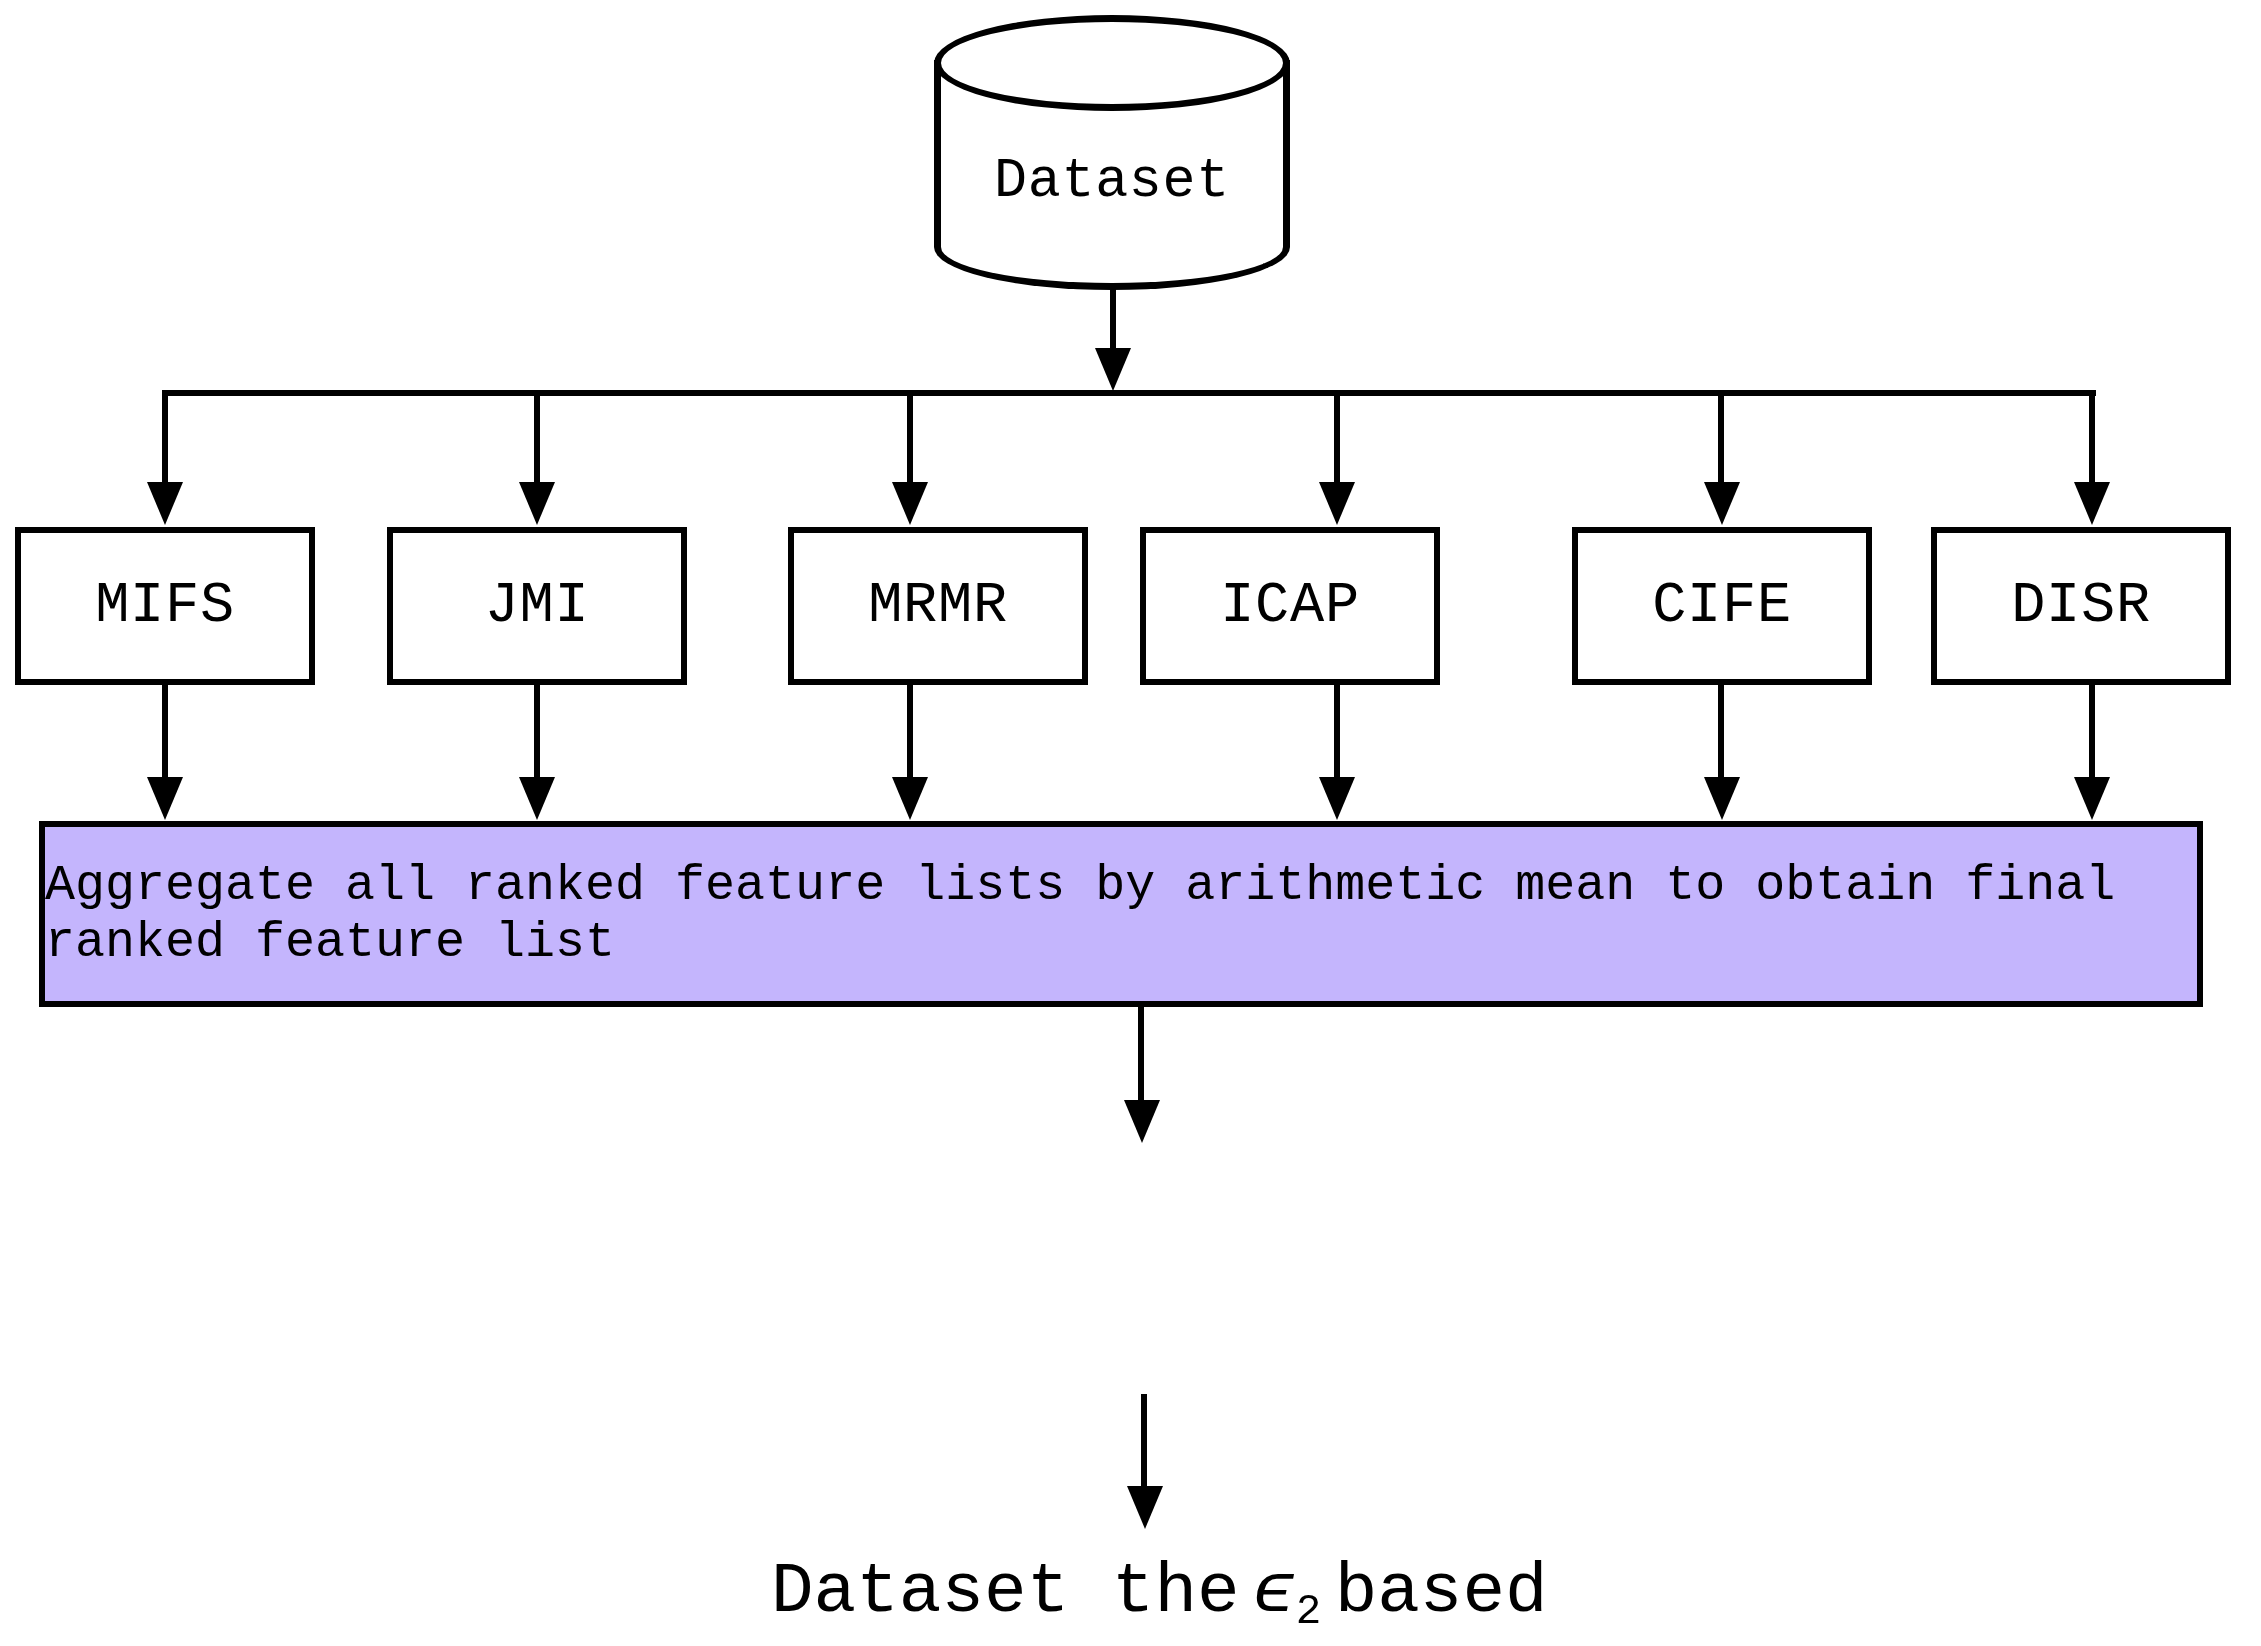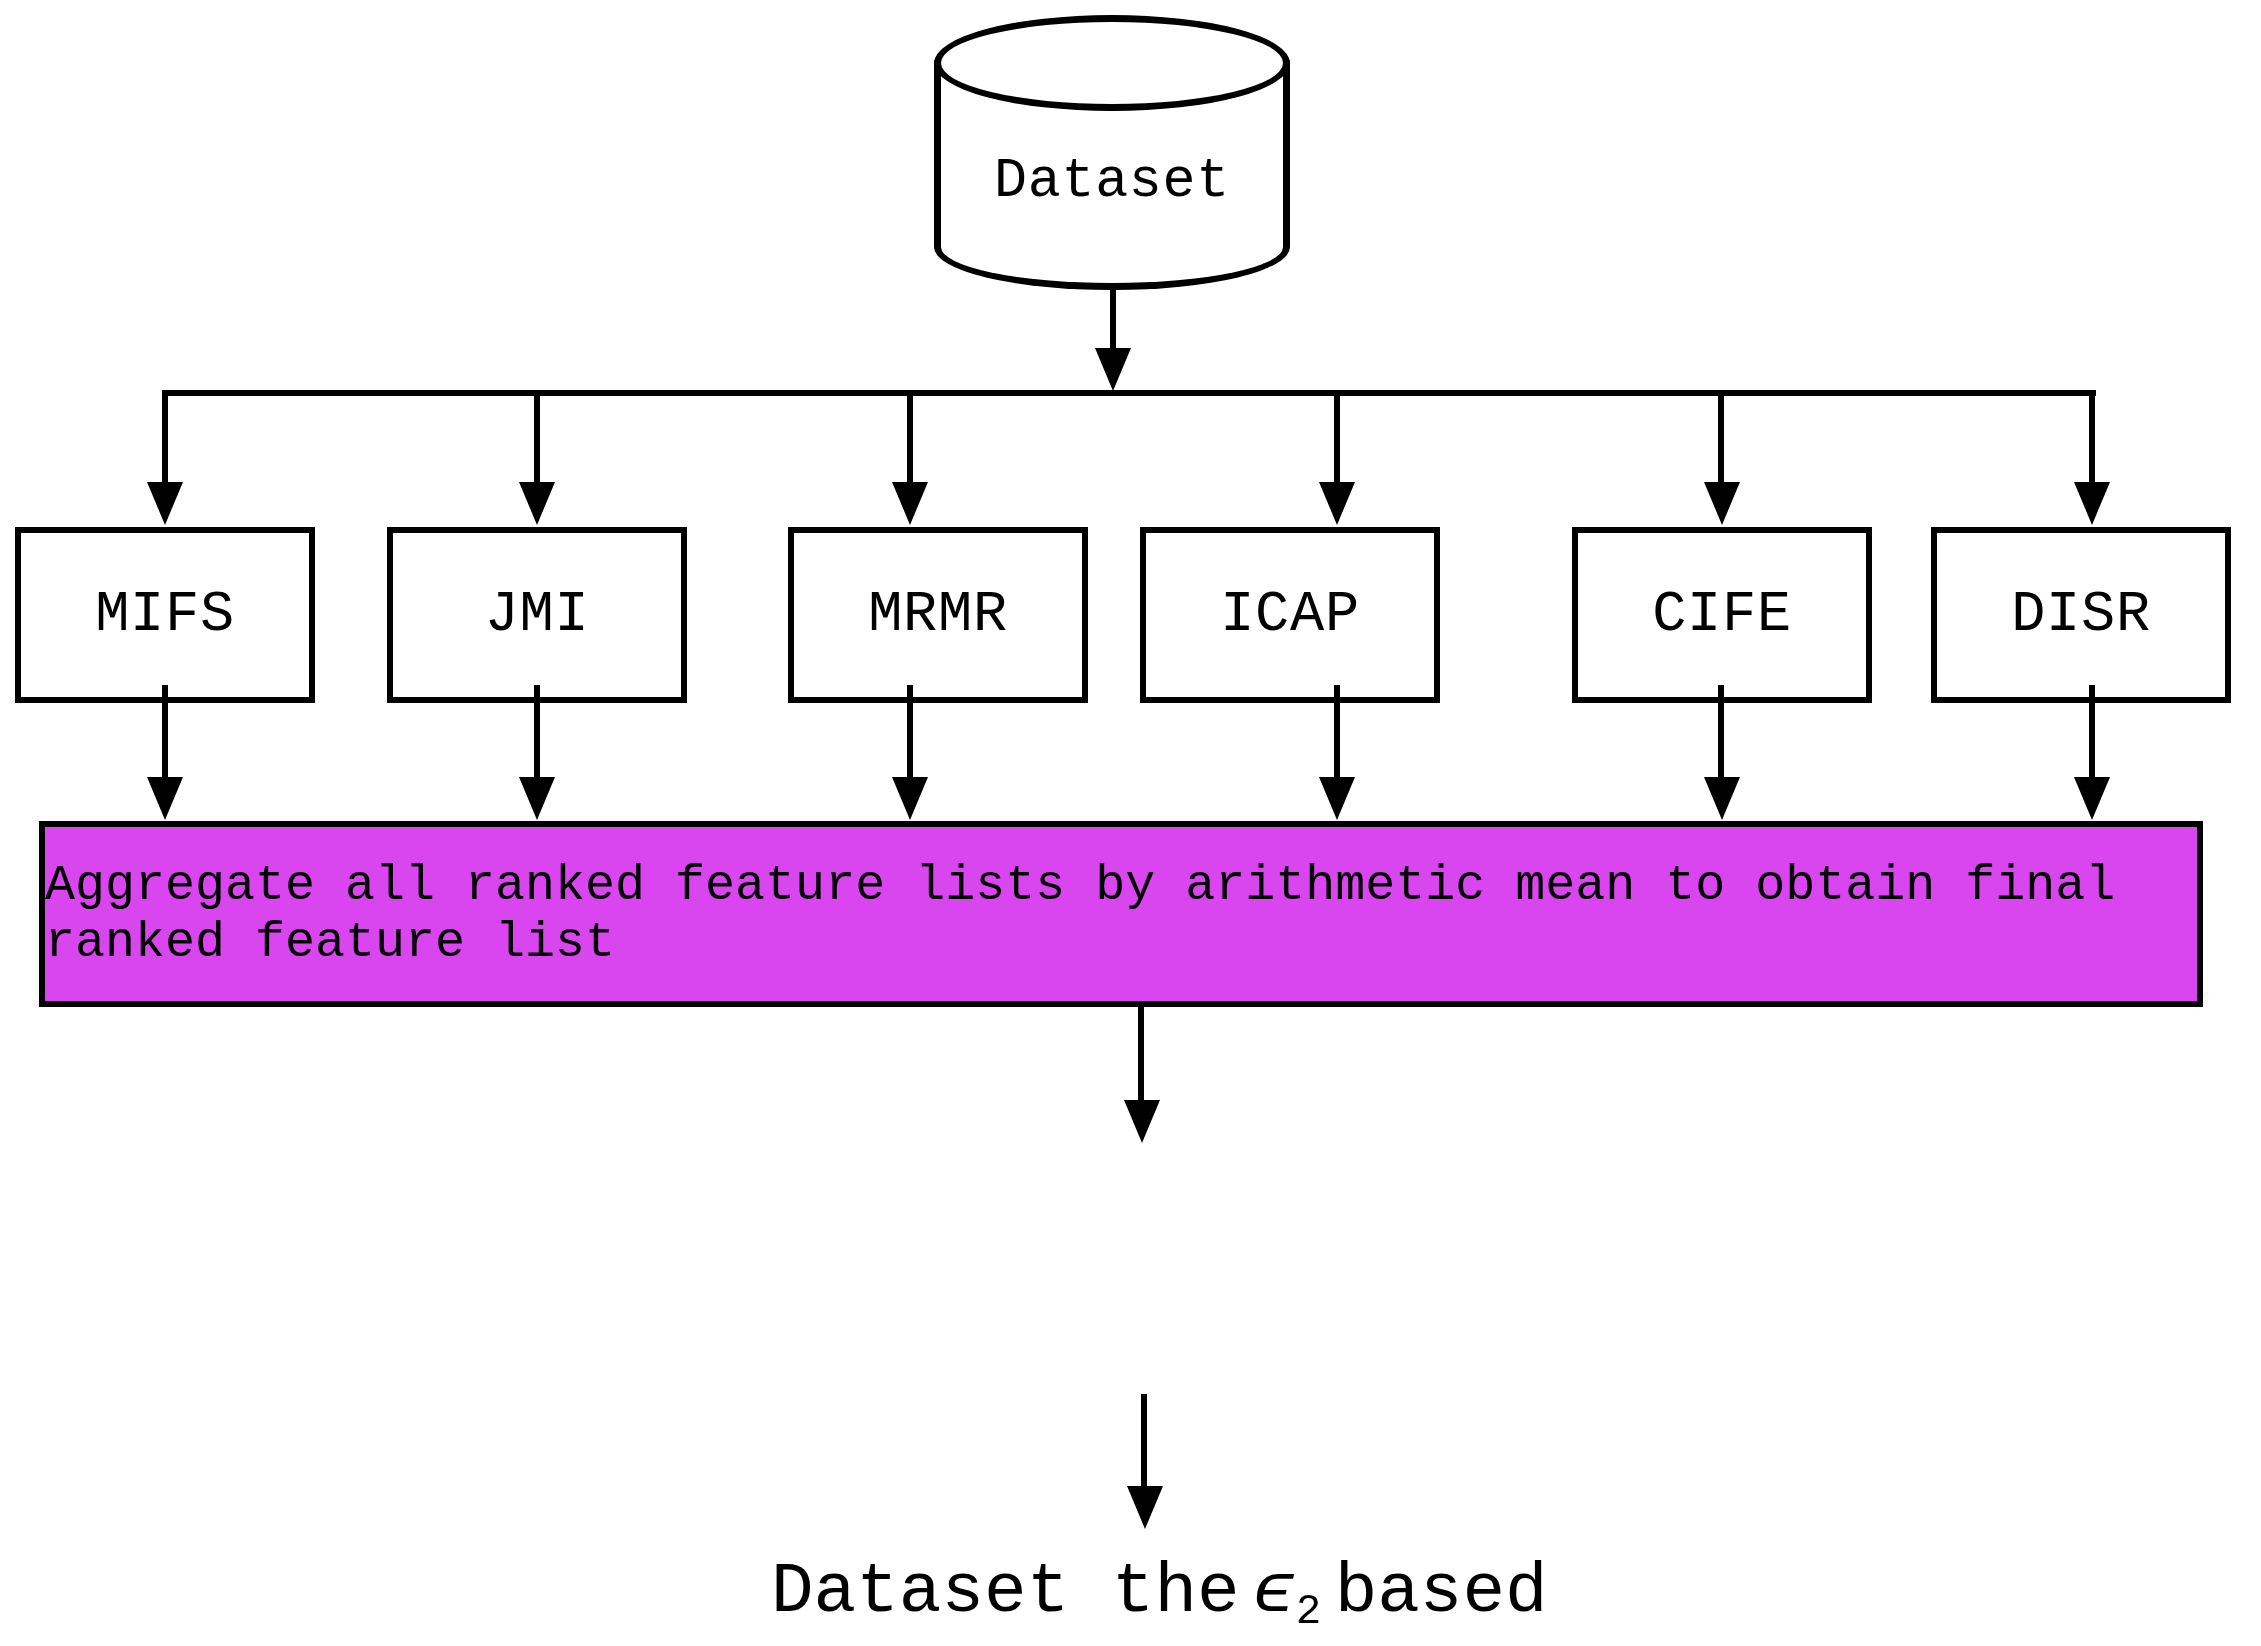--- a/index.html
+++ b/index.html
@@ -67,41 +67,41 @@
     width: 0; height: 0;
     border-left: 18px solid transparent;
     border-right: 18px solid transparent;
     border-top: 43px solid #000;
   }
 
   
   .mbox {
     position: absolute;
     top: 527px;
-    width: 300px; height: 176px;
+    width: 300px; height: 158px;
     border: 6.7px solid #000;
     box-sizing: border-box;
     background: #fff;
     display: flex;
     align-items: center;
     justify-content: center;
   }
   .mbox span {
     font-size: 57px;
     letter-spacing: 0.7px;
   }
 
   
   .aggbox {
     position: absolute;
     left: 39px; top: 821px;
     width: 2164px; height: 186px;
     border: 6.7px solid #000;
     box-sizing: border-box;
-    background: #d946ef;
+    background: #c4b5fd;
     display: flex;
     align-items: center;
     justify-content: center;
   }
   .aggbox span {
     font-size: 50px;
   }
 
   
   .calcbox {

